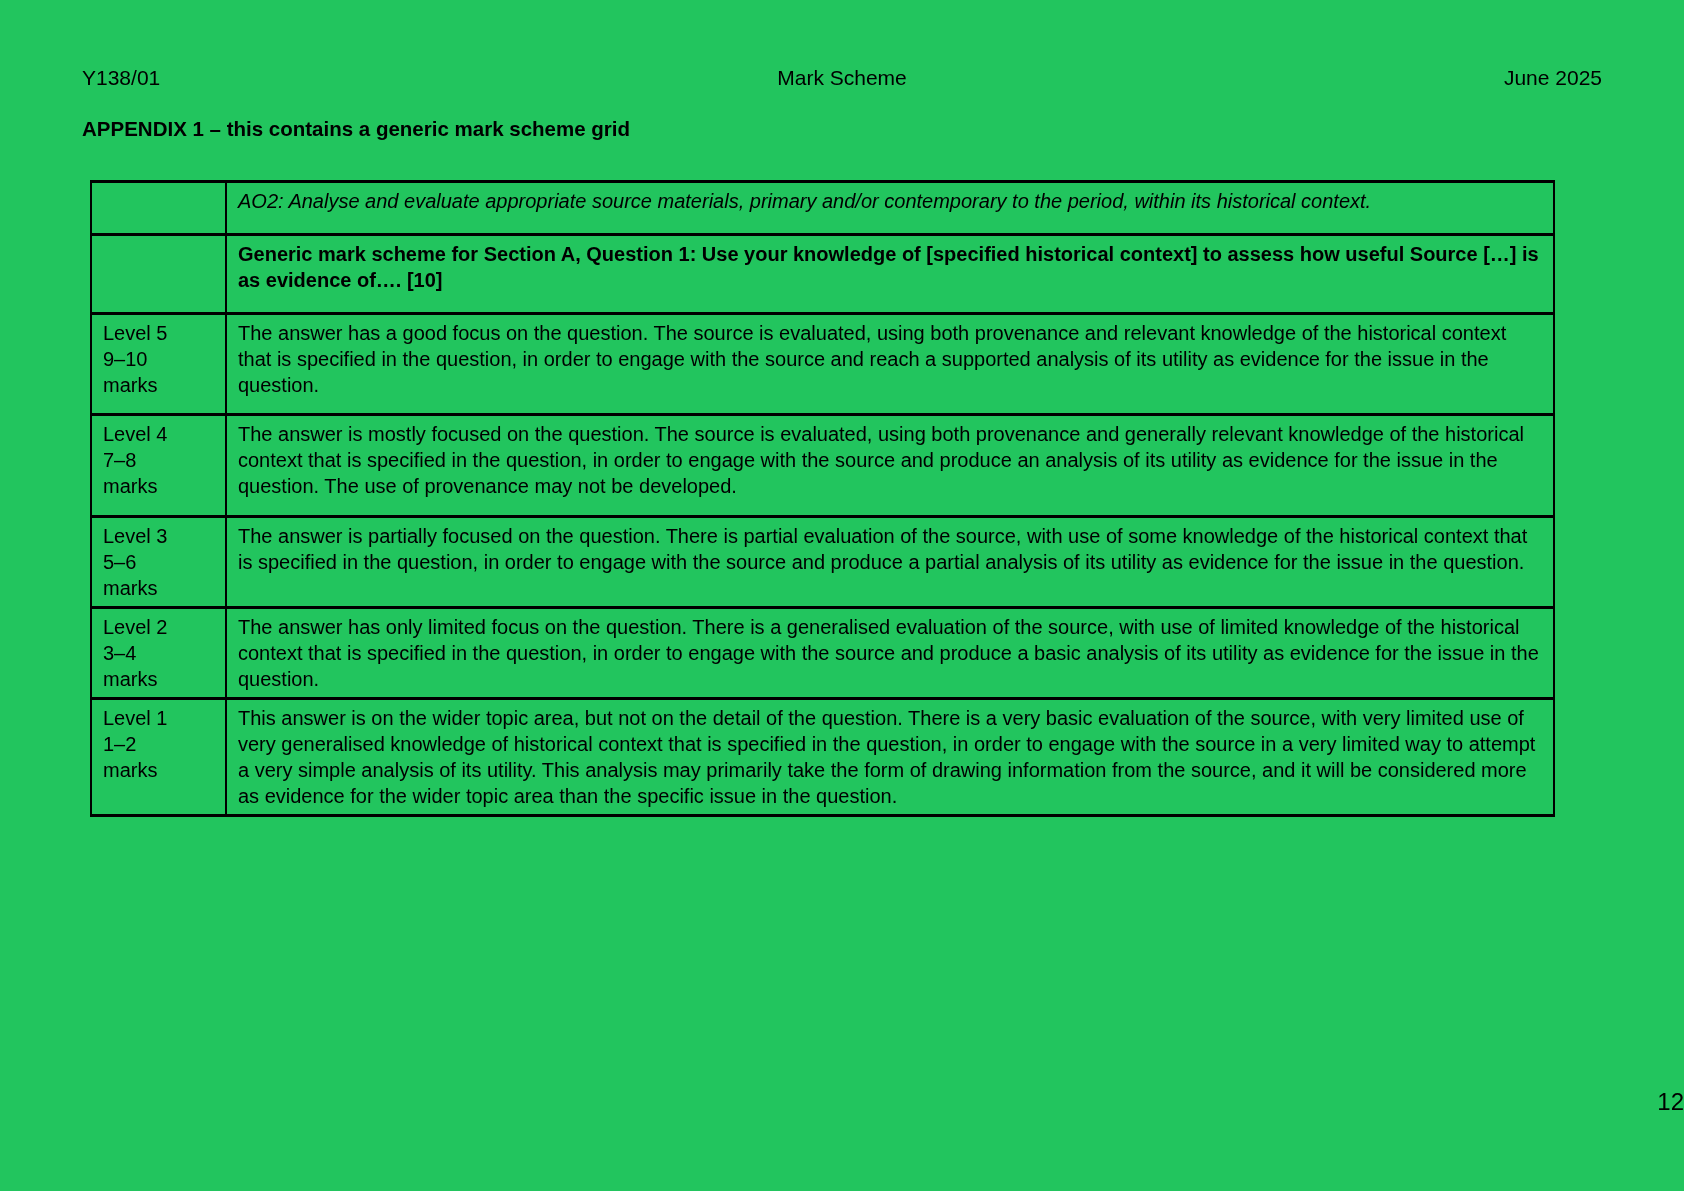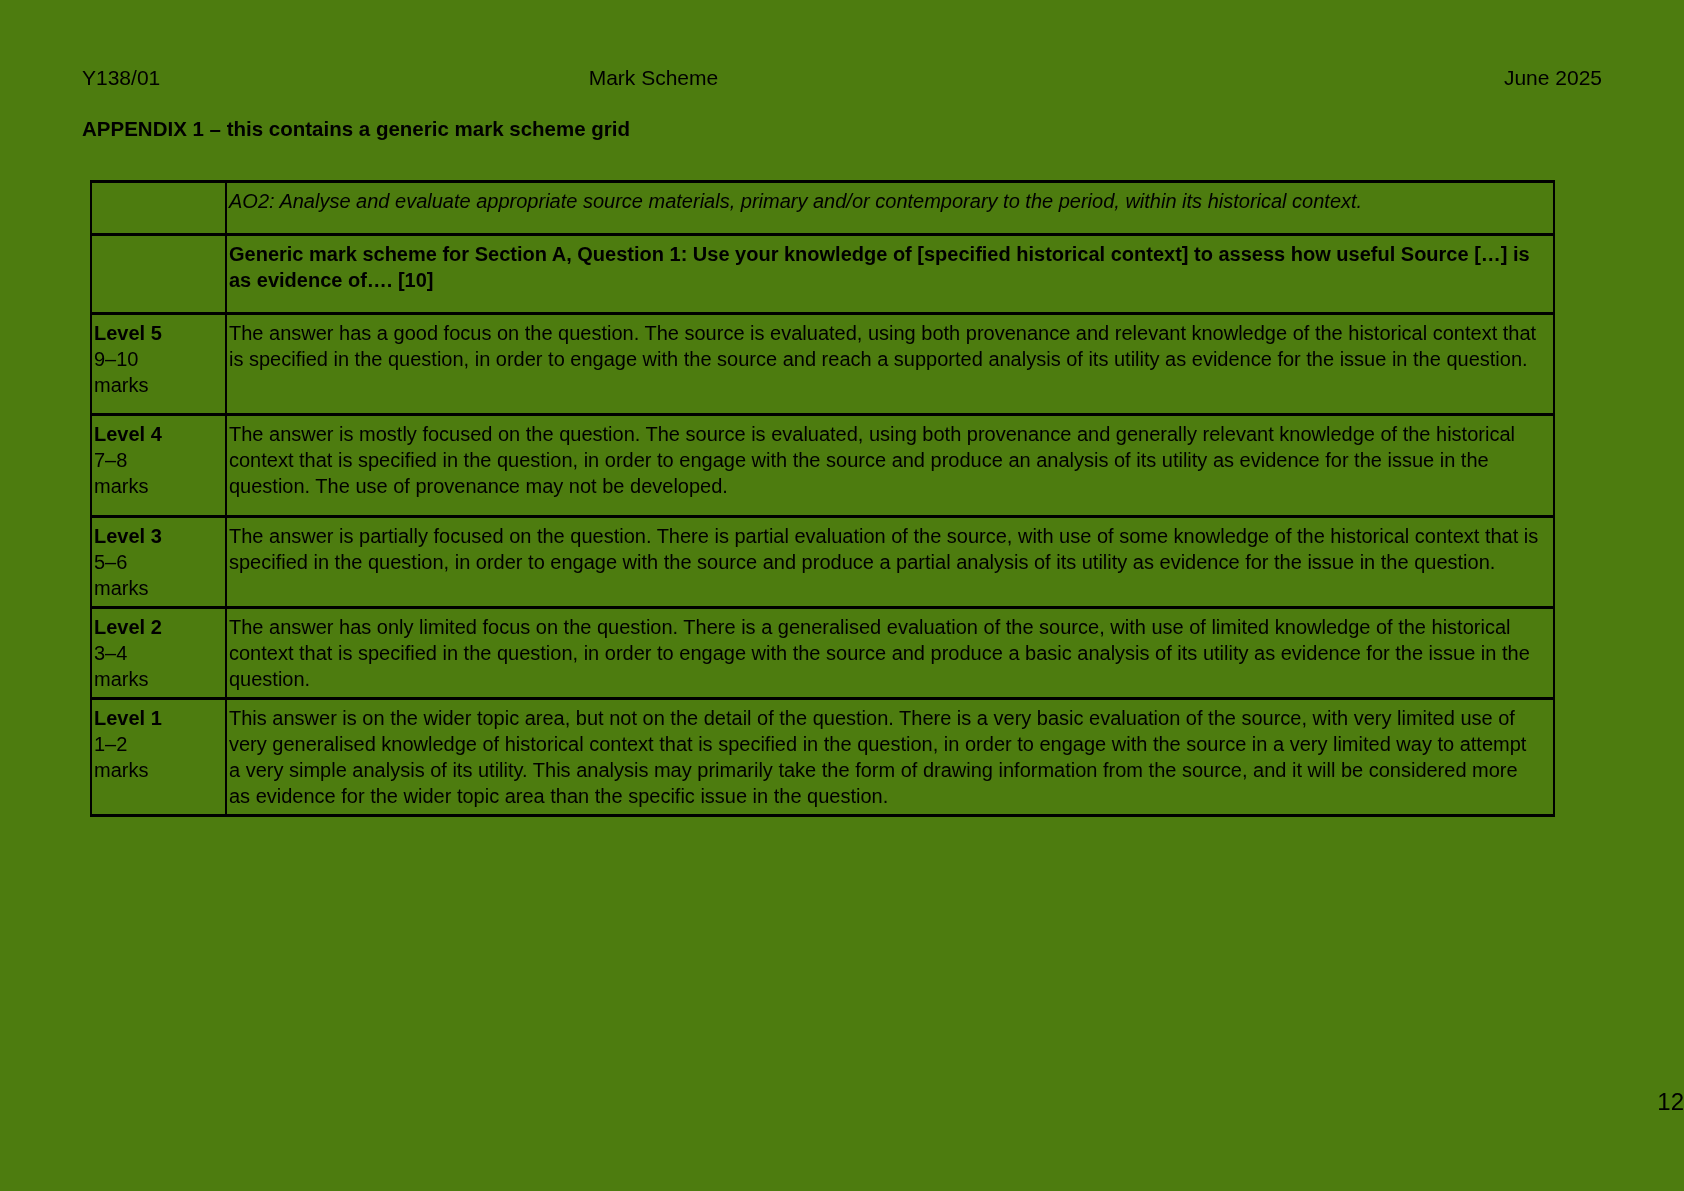--- a/index.html
+++ b/index.html
@@ -1,34 +1,34 @@
 <!DOCTYPE html>
 <html><head>
 <meta charset="utf-8">
 <style>
   html, body { margin: 0; padding: 0; background: #ffffff; }
   .page {
     position: relative;
     width: 1684px;
     height: 1191px;
-    background: #4d7c0f;
+    background: #22c55e;
     color: #000000;
     font-family: "Liberation Sans", sans-serif;
   }
   .doc-header {
     position: absolute;
     top: 66px;
     left: 82px;
     width: 1520px;
     display: flex;
     font-size: 21px;
     line-height: 24px;
   }
   .doc-header .h-left   { flex: 1; text-align: left; }
-  .doc-header .h-center { flex: 1; text-align: left; }
+  .doc-header .h-center { flex: 1; text-align: center; }
   .doc-header .h-right  { flex: 1; text-align: right; }
   .appendix-title {
     position: absolute;
     top: 117px;
     left: 82px;
     font-size: 20.5px;
     font-weight: bold;
   }
   table.grid {
     position: absolute;
@@ -38,35 +38,35 @@
     border-collapse: collapse;
     table-layout: fixed;
     font-size: 20px;
     line-height: 26px;
   }
   table.grid td {
     border: 2px solid #000;
     border-top-width: 3px;
     border-bottom-width: 3px;
     vertical-align: top;
-    padding: 5px 10px 5px 2px;
+    padding: 5px 10px 5px 11px;
     overflow: hidden;
   }
   col.c1 { width: 135px; }
   tr.r-ao2     { height: 53px; }
   tr.r-generic { height: 79px; }
   tr.r-lv5     { height: 101px; }
   tr.r-lv4     { height: 102px; }
   tr.r-lv3     { height: 83px; }
   tr.r-lv2     { height: 84px; }
   tr.r-lv1     { height: 103px; }
   tr.r-zero    { height: 37px; }
   tr.r-ao2 td     { font-style: italic; }
   tr.r-generic td { font-weight: bold; }
-  .lvl-name { font-weight: bold; }
+  .lvl-name { font-weight: normal; }
   .page-number {
     position: absolute;
     top: 1088px;
     left: 0;
     width: 100%;
     text-align: right;
     font-size: 24px;
   }
 </style>
 </head>

